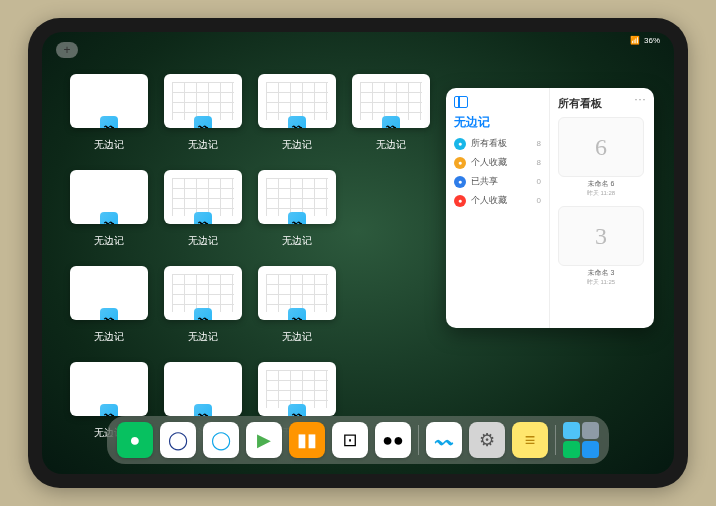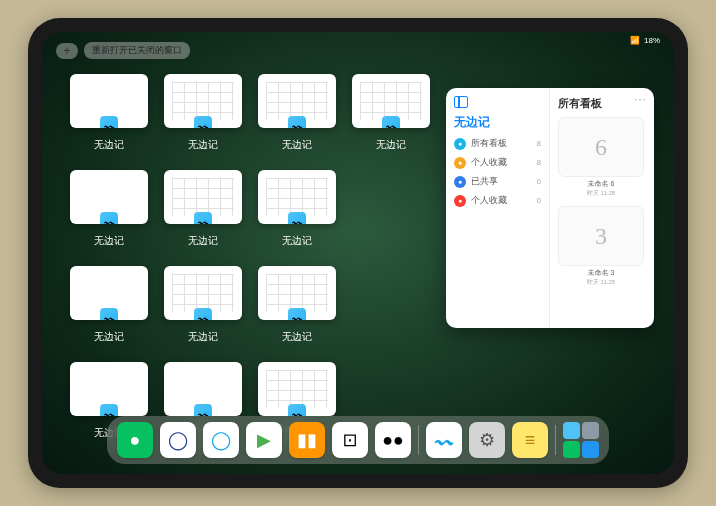--- a/index.html
+++ b/index.html
@@ -271,26 +271,25 @@
 }
 </style>
 </head>
 <body>
 
 <div class="ipad">
   <div class="screen">
 
     <div class="status-bar">
       <span>📶</span>
-      <span>18%</span>
+      <span>36%</span>
     </div>
 
     <div class="top-controls">
       <div class="plus-btn">+</div>
-      <div class="reopen-pill">重新打开已关闭的窗口</div>
     </div>
 
     <div class="thumbs" id="thumbs">
         <div class="thumb" style="grid-area: 1 / 1;">
           <div class="thumb-preview ">
             <div class="mini-icon">〰</div>
           </div>
           <div class="thumb-label">无边记</div>
         </div>
         <div class="thumb" style="grid-area: 1 / 2;">

